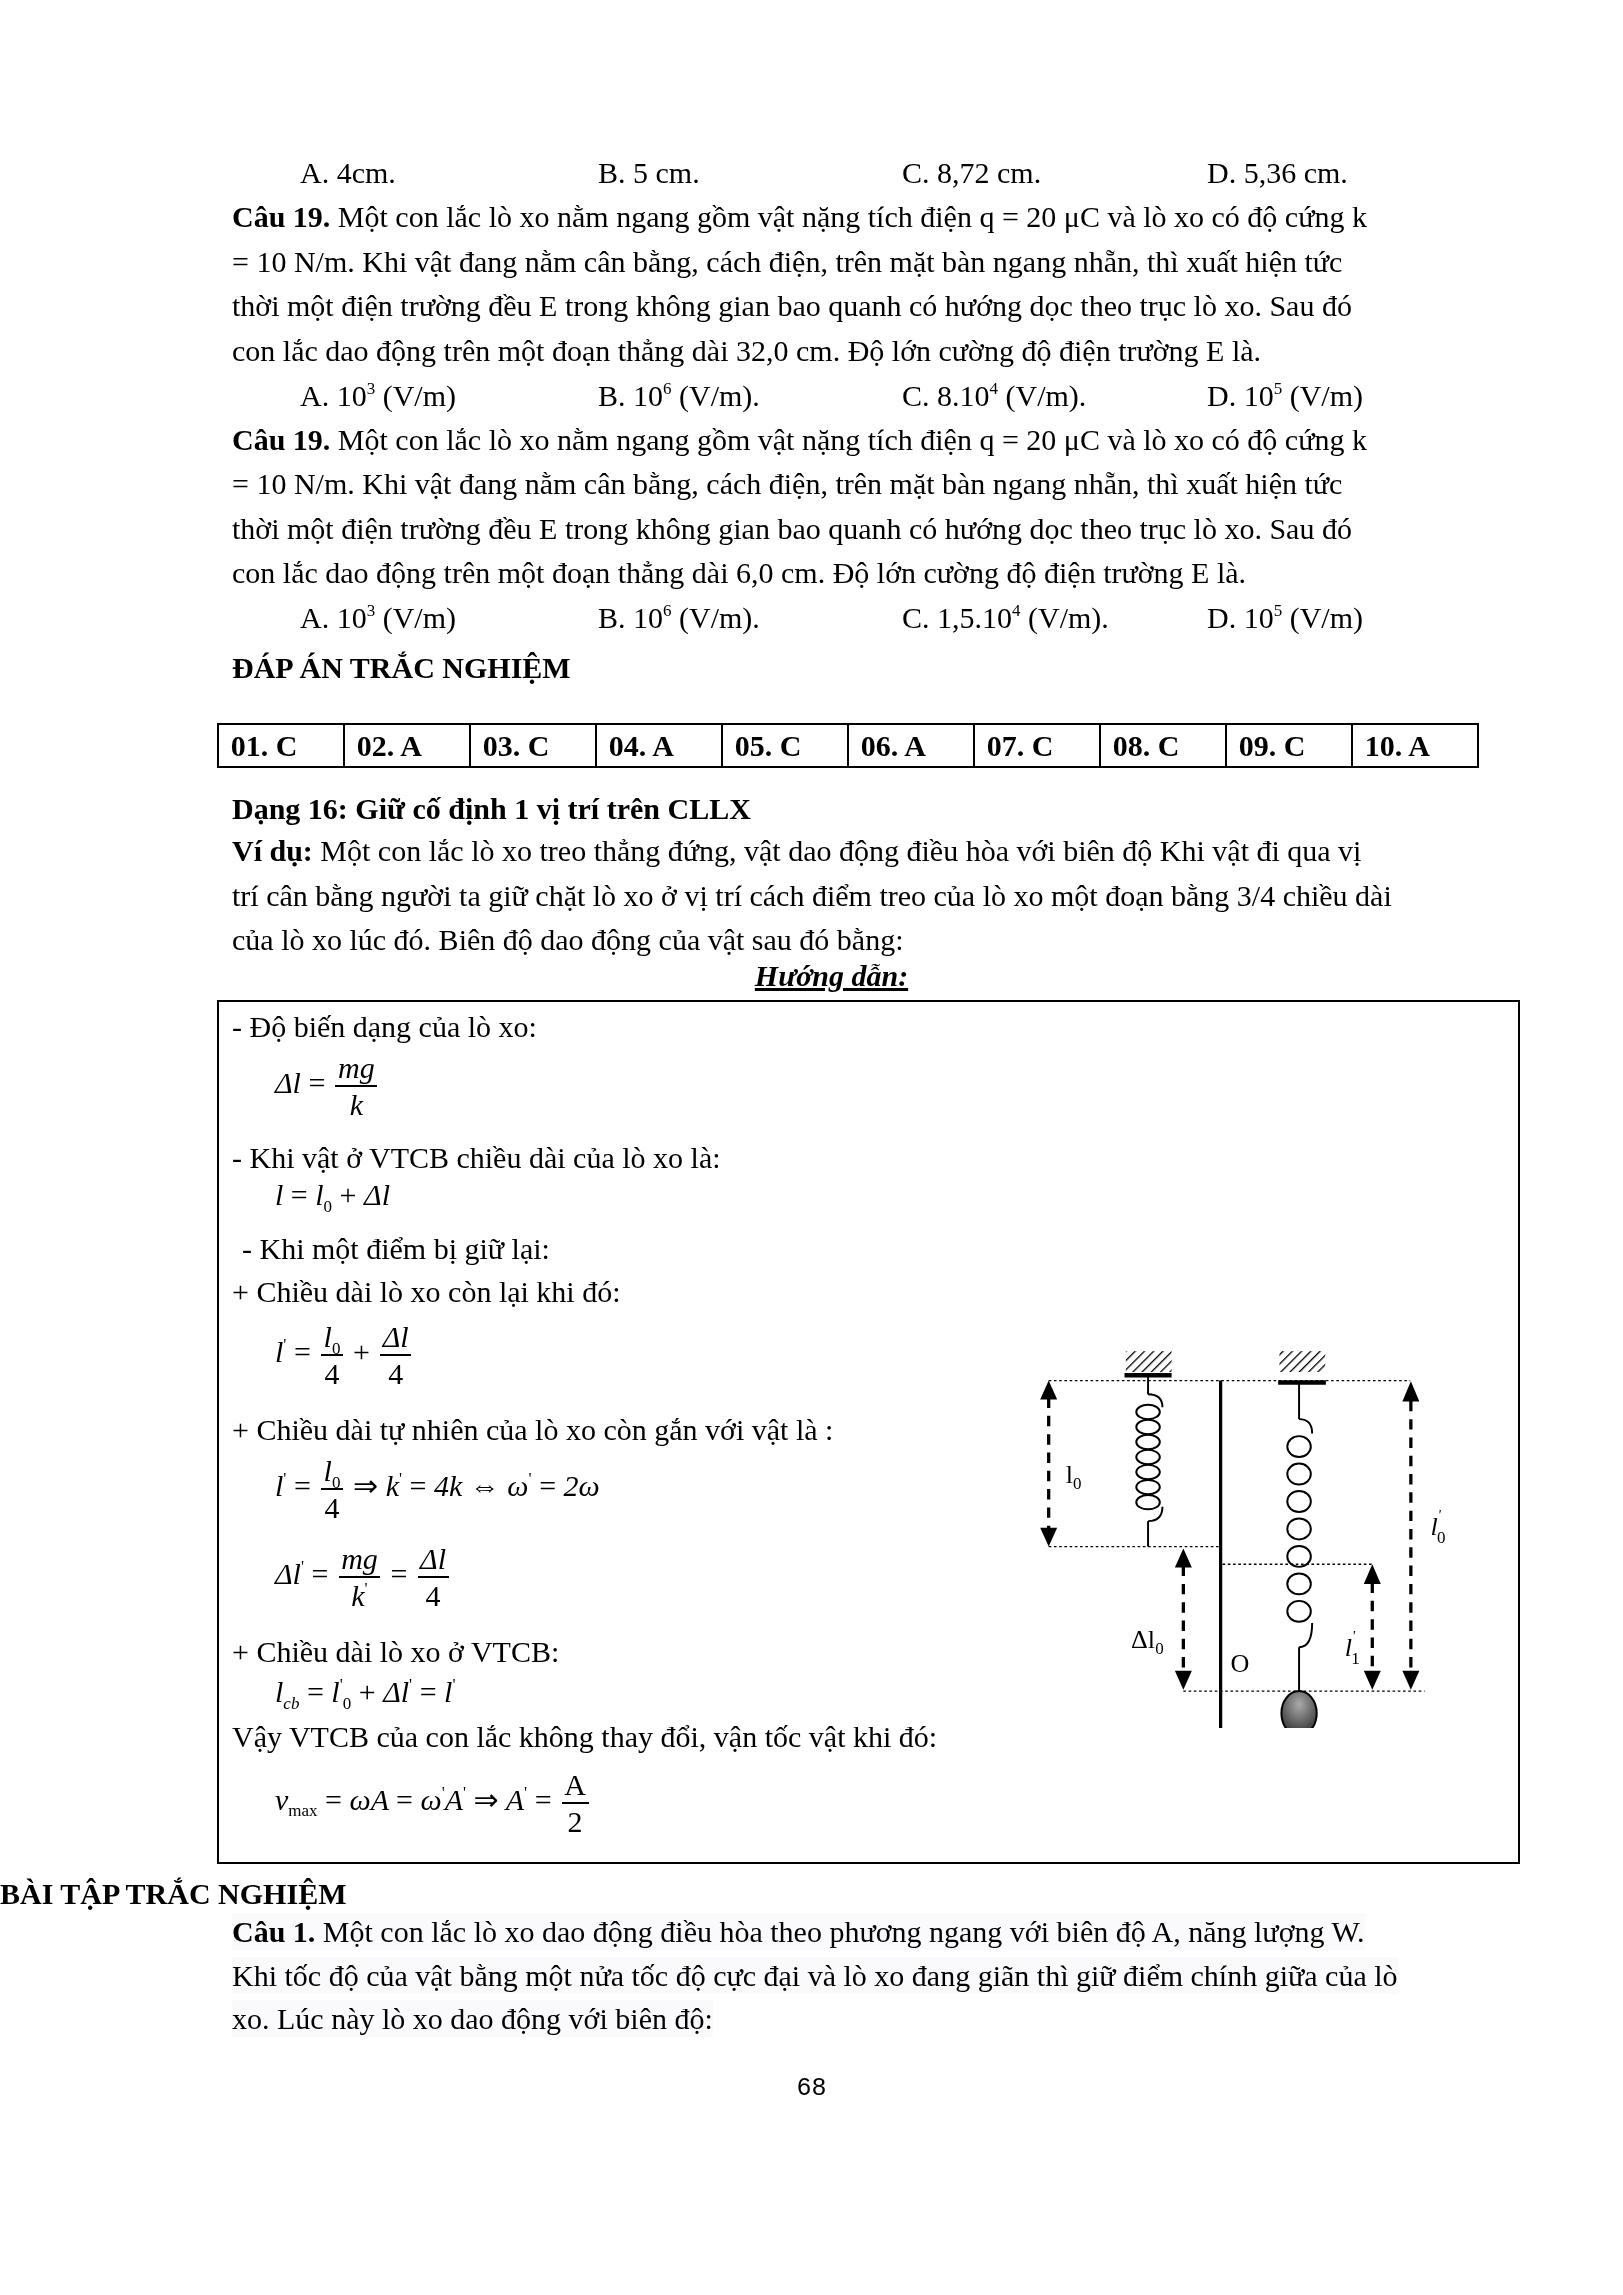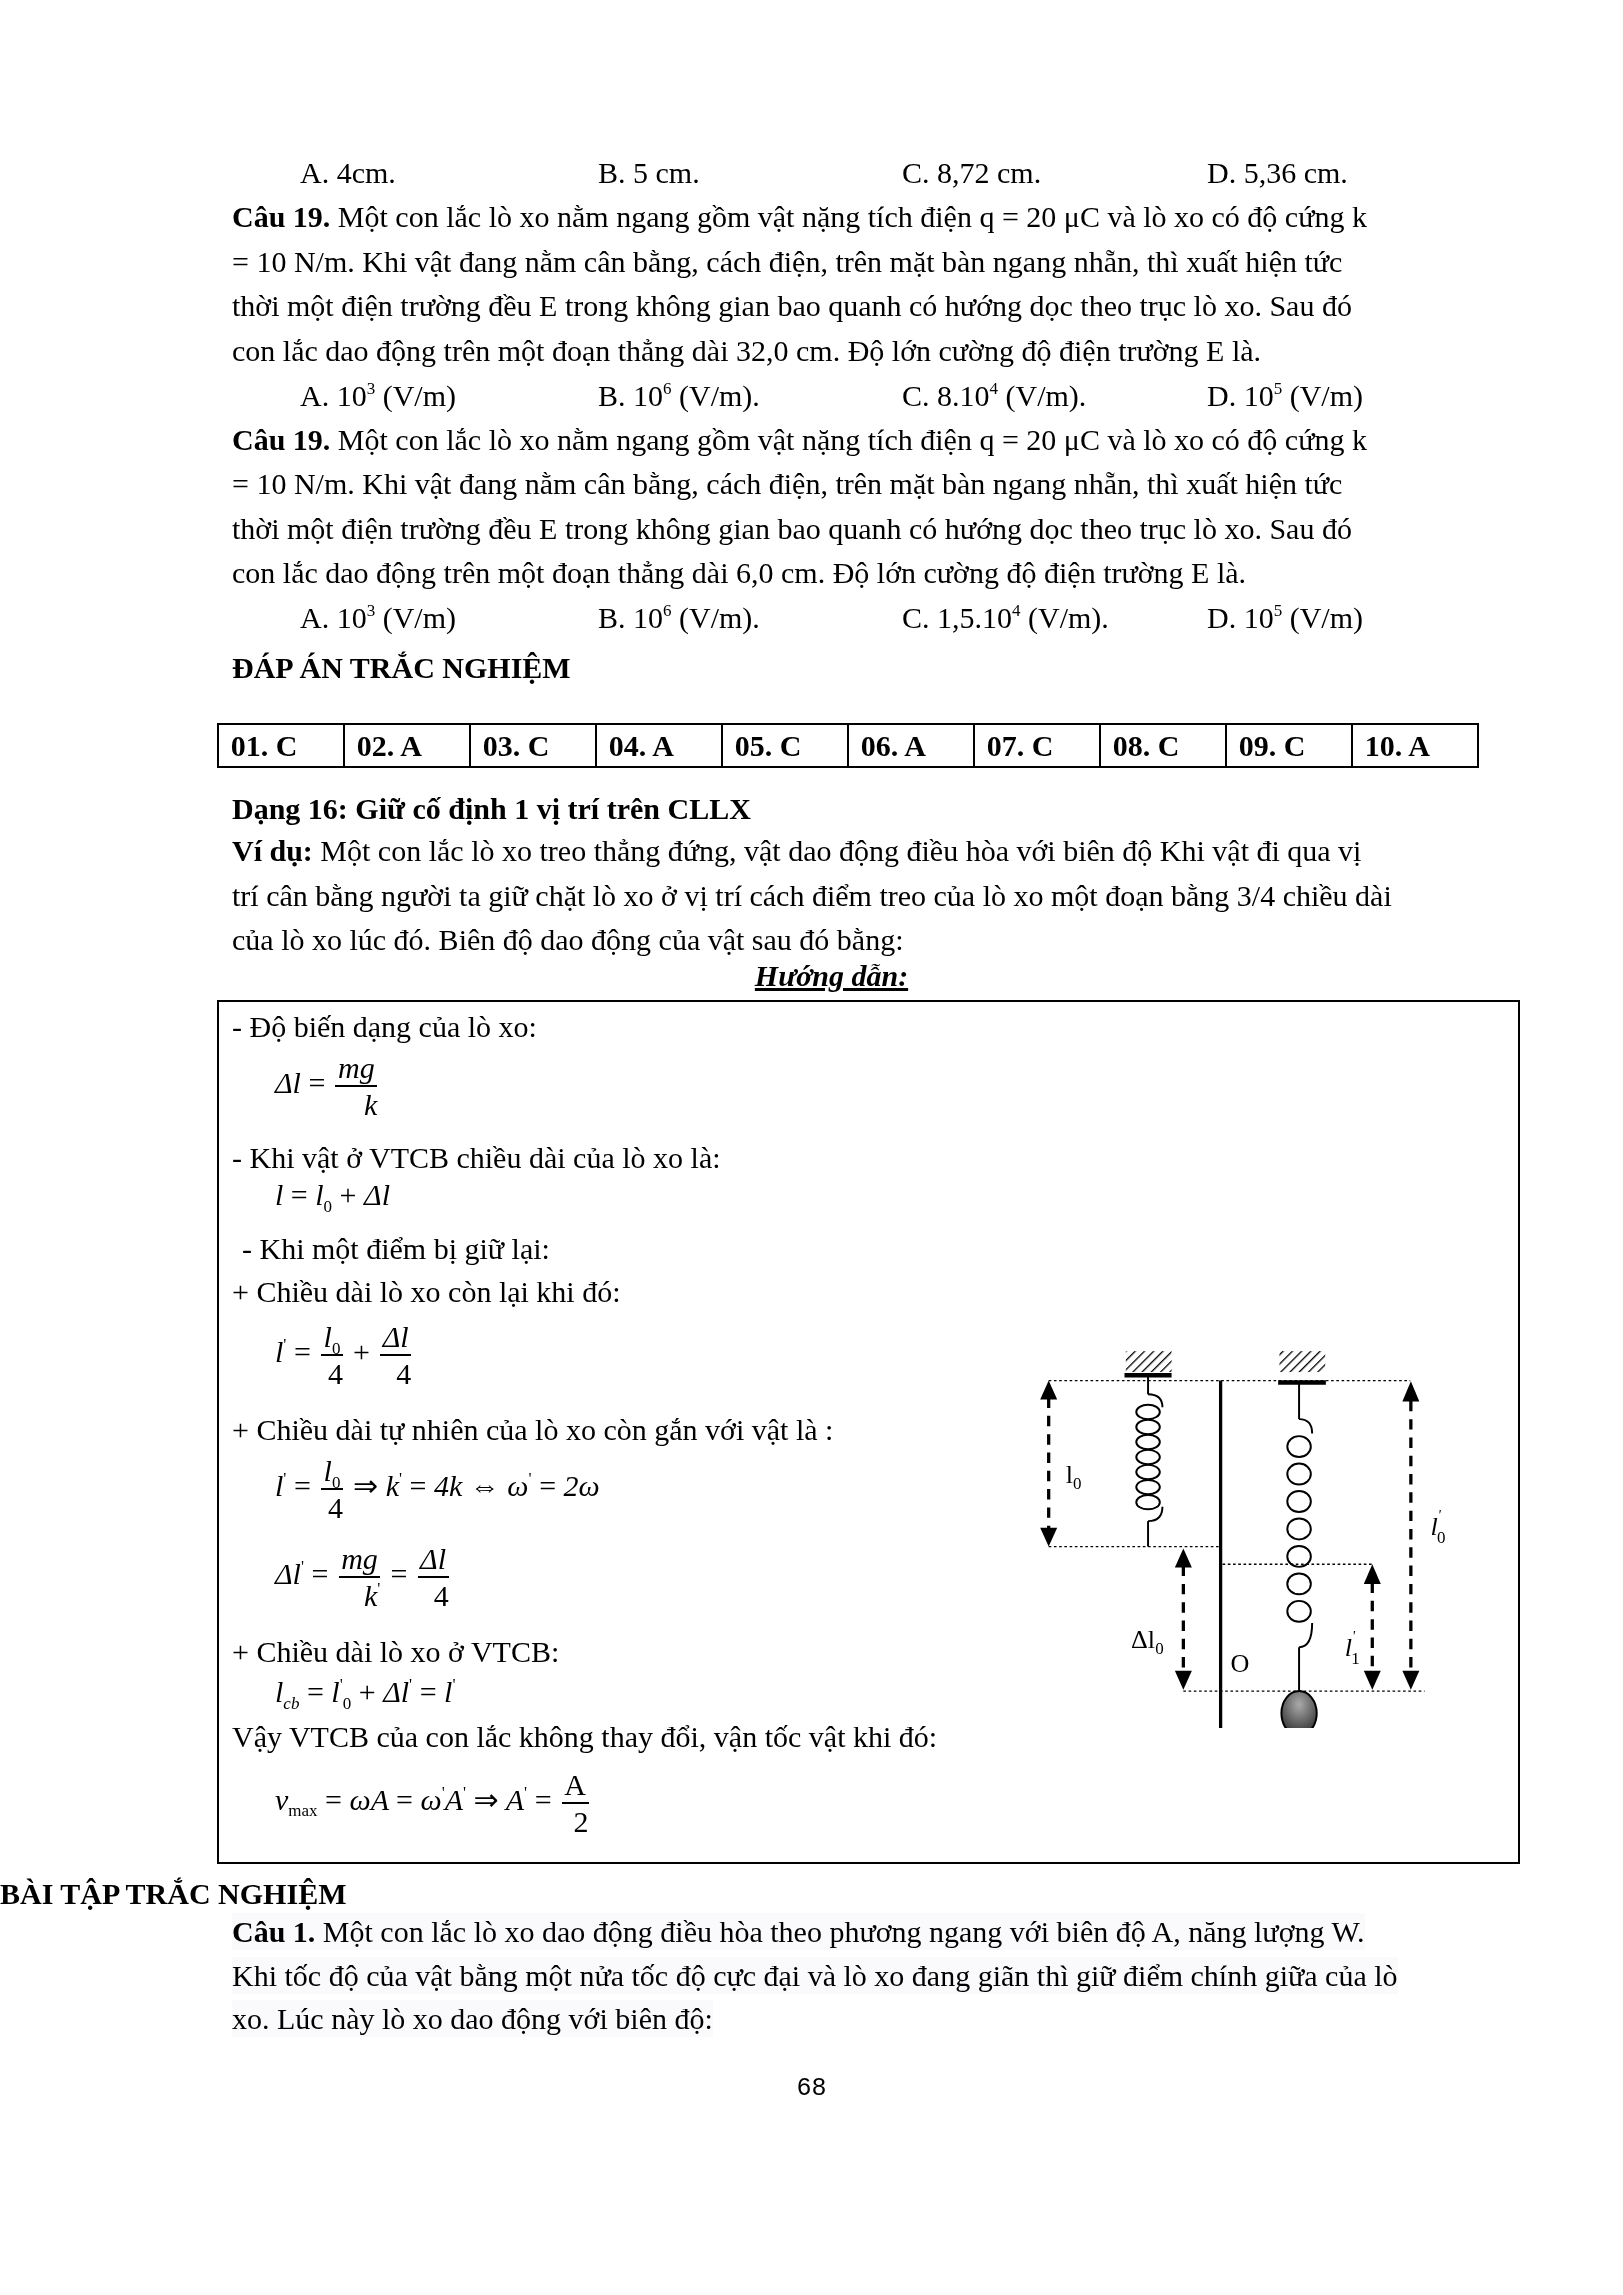--- a/index.html
+++ b/index.html
@@ -7,21 +7,21 @@
          font-family:"Liberation Serif", serif; color:#000; }
   .line { position:absolute; font-size:30px; line-height:37px; white-space:nowrap; }
   .b { font-weight:bold; }
   .opt { position:absolute; font-size:30px; line-height:37px; white-space:nowrap; }
   sup { font-size:17px; vertical-align:11.8px; line-height:0; }
   sub { font-size:17px; vertical-align:-6.5px; line-height:0; }
   table.ans { position:absolute; left:217px; top:679px; width:1262px; border-collapse:collapse;margin-top:44px; }
   table.ans td { border:2px solid #000; height:41px; padding:0 0 0 11.8px; font-size:30px; font-weight:bold; line-height:37px; width:10%; }
   .box { position:absolute; left:217px; top:1000px; width:1303px; height:864px; border:2.6px solid #000; box-sizing:border-box; }
   .math { position:absolute; font-family:"Liberation Serif", serif; font-size:30px; font-style:italic; white-space:nowrap; }
-  .frac { display:inline-block; vertical-align:middle; text-align:right; margin:0 2.6px; }
+  .frac { display:inline-block; vertical-align:middle; text-align:center; margin:0 2.6px; }
   .frac .num { display:block; border-bottom:2px solid #000; padding:0 2.6px; line-height:35px; }
   .frac .den { display:block; line-height:35px; }
   .up { font-style:normal; }
   .heading-center { position:absolute; left:0; width:1623px; text-align:left; font-size:30px; font-weight:bold; }
   .huongdan { position:absolute; left:0; width:1623px; text-align:center; font-size:30px; font-weight:bold; font-style:italic; text-decoration:underline;padding-left:20px; }
   .pagenum { position:absolute; left:0; width:1623px; text-align:center; top:2074px; font-family:Liberation Mono, monospace; font-size:25px; }
   .hl { background:#fafafd; }
 </style>
 </head>
 <body>

